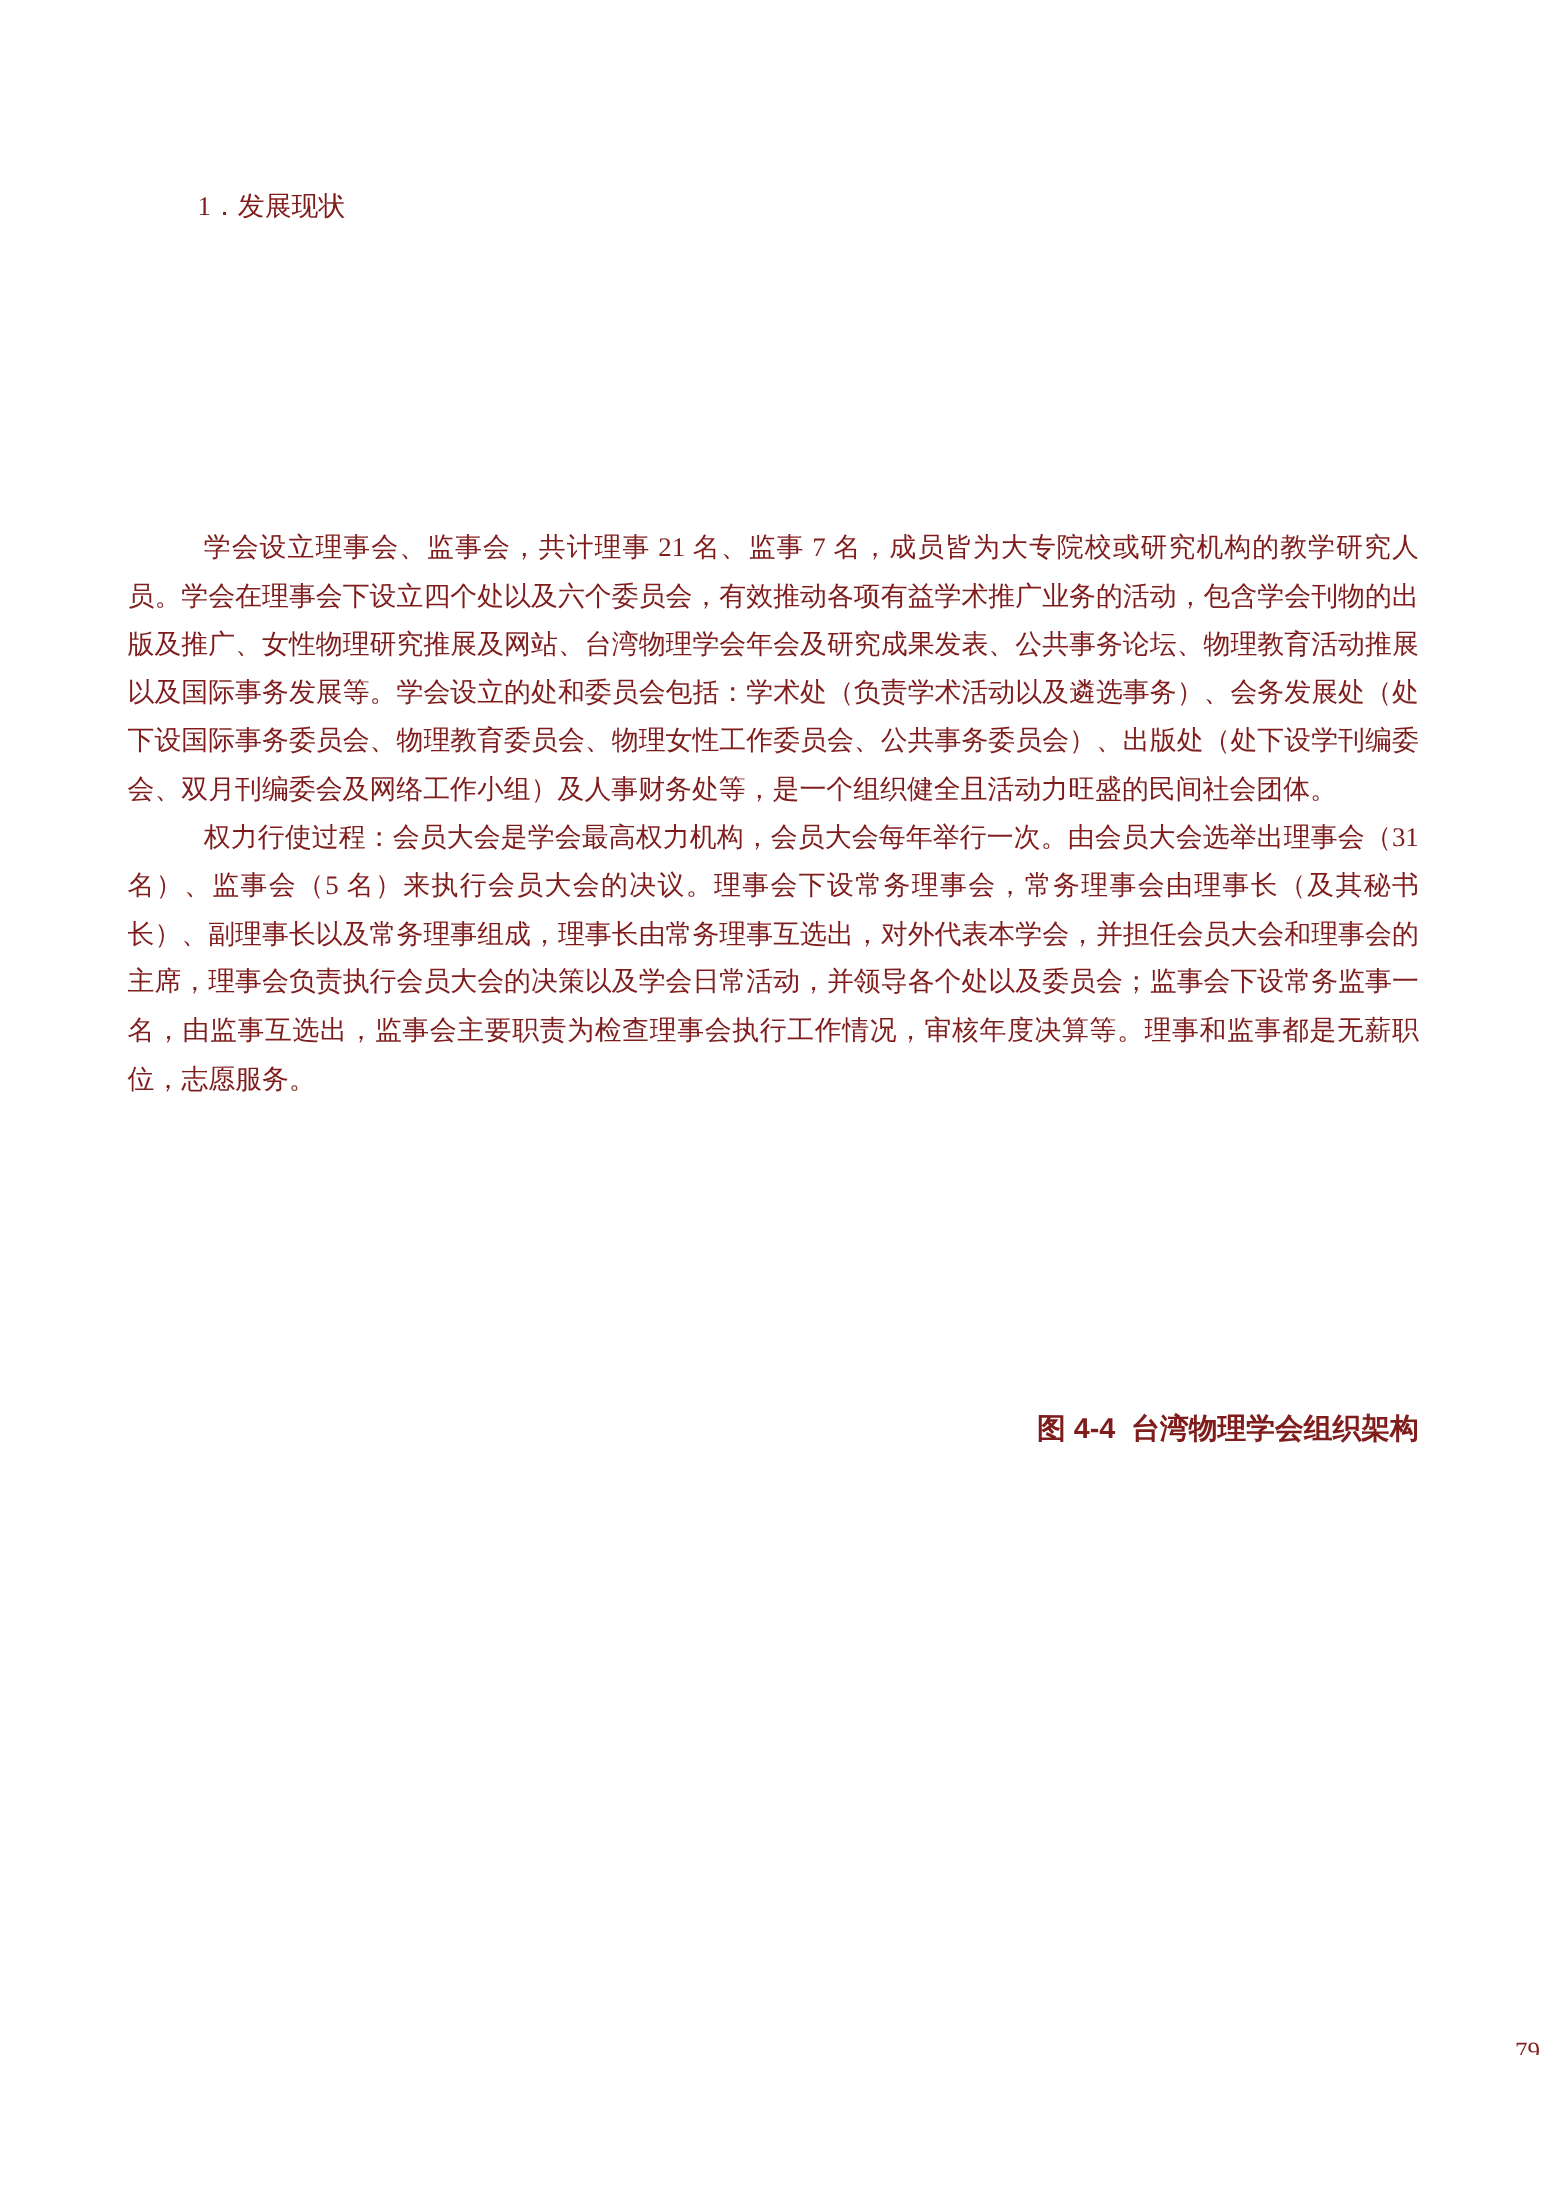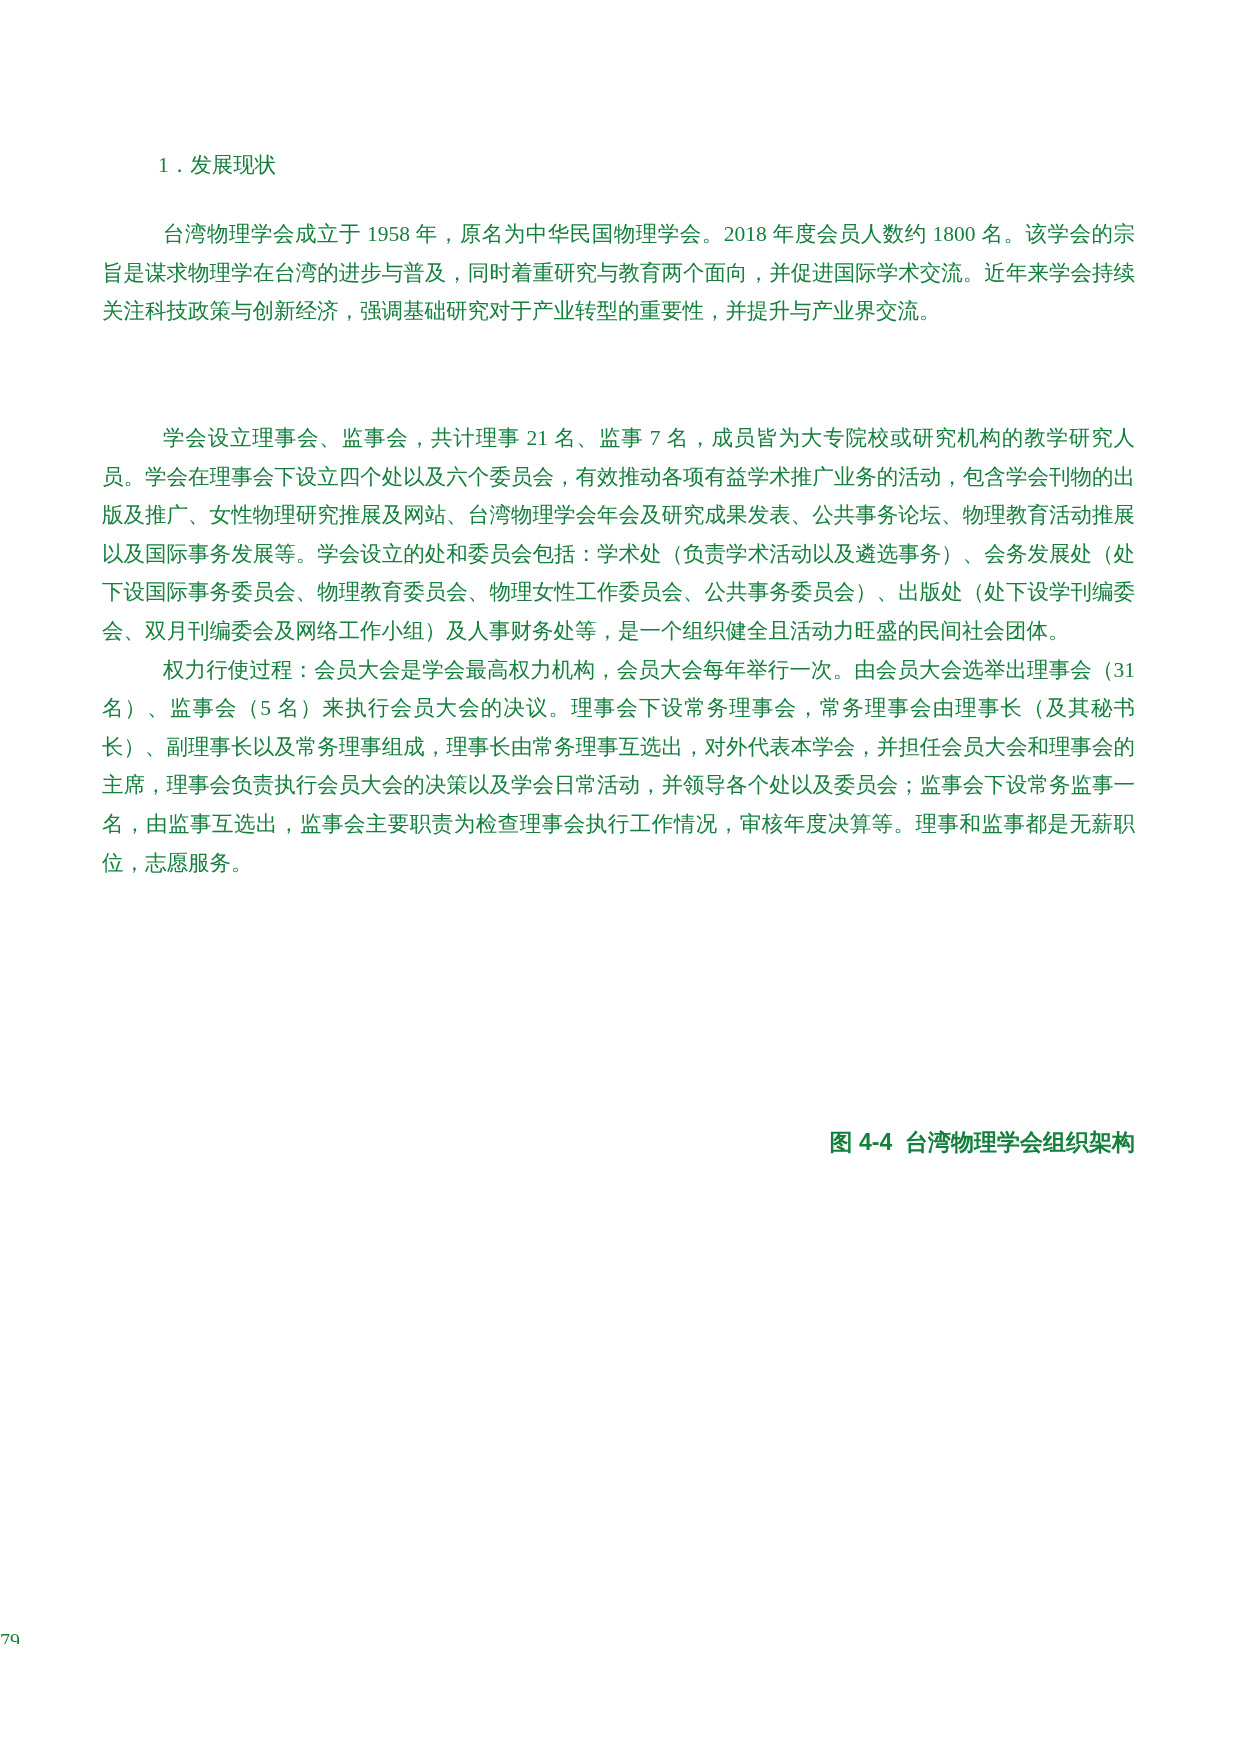--- a/index.html
+++ b/index.html
@@ -5,21 +5,21 @@
   html, body {
     margin: 0;
     padding: 0;
     background: #ffffff;
   }
   .page {
     position: relative;
     width: 1240px;
     height: 1644px;
     background: #ffffff;
-    color: #15803d;
+    color: #7f1d1d;
     font-family: "Liberation Serif", "DejaVu Serif", serif;
     overflow: hidden;
   }
   .section-heading {
     position: absolute;
     left: 102px;
     right: 105px;
     margin: 0;
     padding-left: 56px;
     font-size: 21.5px;
@@ -58,35 +58,32 @@
     font-weight: bold;
     font-size: 23px;
     line-height: 32px;
     white-space: pre-wrap;
   }
   .page-number {
     position: absolute;
     left: 0;
     right: 8px;
     top: 1628px;
-    text-align: left;
+    text-align: right;
     font-size: 20px;
     line-height: 26px;
   }
 </style>
 </head>
 <body>
 
 <div class="page">
 
   <h2 class="section-heading heading-1">1．发展现状</h2>
 
-  <div class="para-block-1">
-    <p class="body-para">台湾物理学会成立于 1958 年，原名为中华民国物理学会。2018 年度会员人数约 1800 名。该学会的宗旨是谋求物理学在台湾的进步与普及，同时着重研究与教育两个面向，并促进国际学术交流。近年来学会持续关注科技政策与创新经济，强调基础研究对于产业转型的重要性，并提升与产业界交流。</p>
-  </div>
 
 
   <div class="para-block-2">
     <p class="body-para">学会设立理事会、监事会，共计理事 21 名、监事 7 名，成员皆为大专院校或研究机构的教学研究人员。学会在理事会下设立四个处以及六个委员会，有效推动各项有益学术推广业务的活动，包含学会刊物的出版及推广、女性物理研究推展及网站、台湾物理学会年会及研究成果发表、公共事务论坛、物理教育活动推展以及国际事务发展等。学会设立的处和委员会包括：学术处（负责学术活动以及遴选事务）、会务发展处（处下设国际事务委员会、物理教育委员会、物理女性工作委员会、公共事务委员会）、出版处（处下设学刊编委会、双月刊编委会及网络工作小组）及人事财务处等，是一个组织健全且活动力旺盛的民间社会团体。</p>
     <p class="body-para">权力行使过程：会员大会是学会最高权力机构，会员大会每年举行一次。由会员大会选举出理事会（31 名）、监事会（5 名）来执行会员大会的决议。理事会下设常务理事会，常务理事会由理事长（及其秘书长）、副理事长以及常务理事组成，理事长由常务理事互选出，对外代表本学会，并担任会员大会和理事会的主席，理事会负责执行会员大会的决策以及学会日常活动，并领导各个处以及委员会；监事会下设常务监事一名，由监事互选出，监事会主要职责为检查理事会执行工作情况，审核年度决算等。理事和监事都是无薪职位，志愿服务。</p>
   </div>
 
   <div class="figure-caption">图 4-4  台湾物理学会组织架构</div>
 
   <div class="page-number">79</div>

